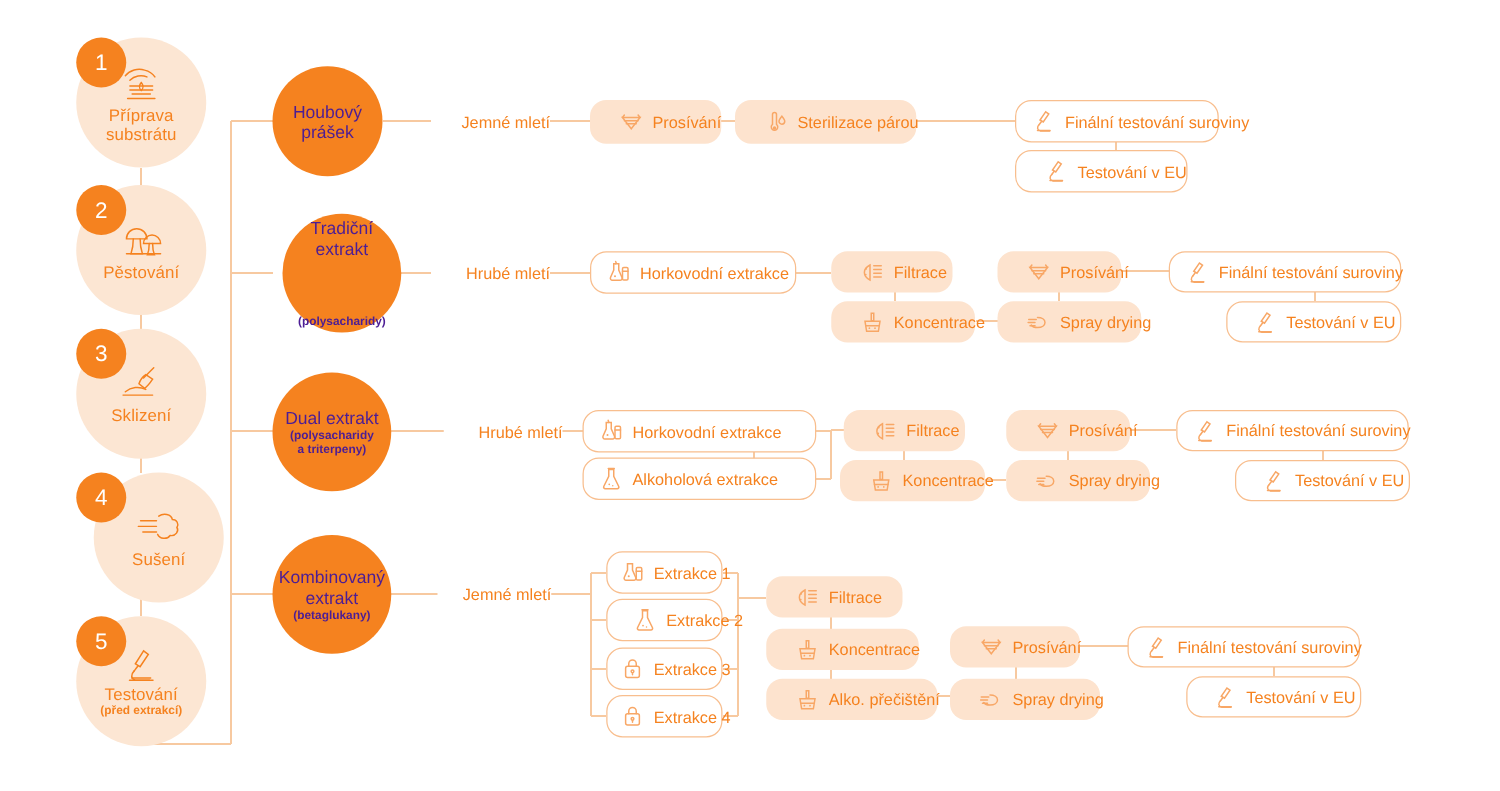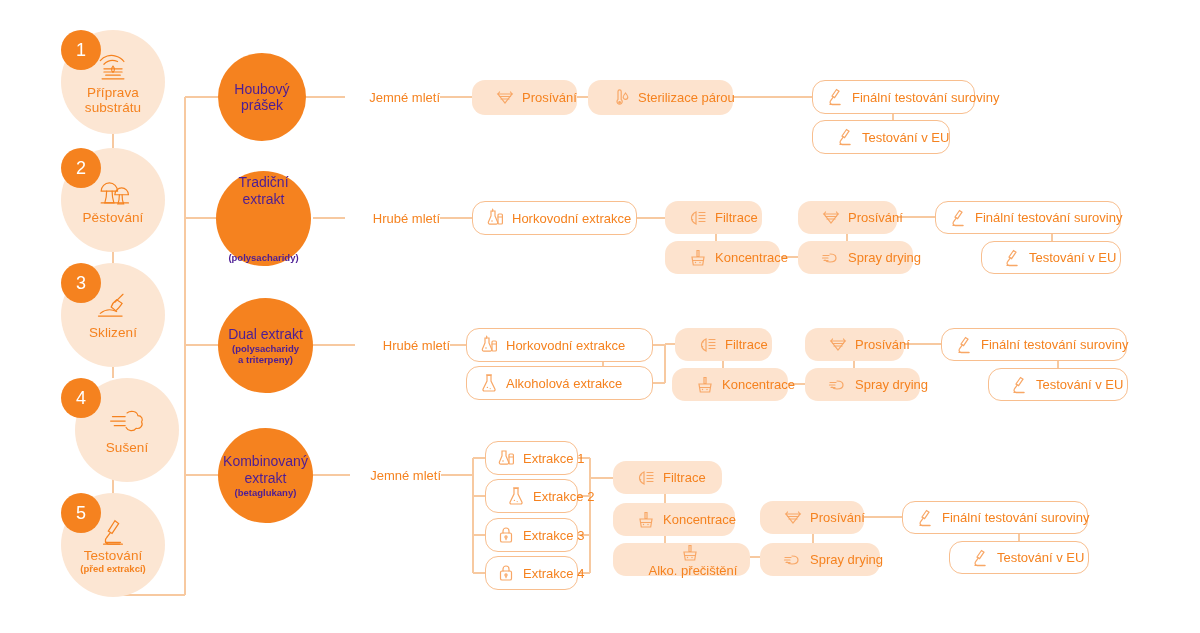--- a/index.html
+++ b/index.html
@@ -174,21 +174,21 @@
     <div class="ssub">(před extrakcí)</div>
   </div>
   <div class="badge" style="left:61px;top:493px;">5</div>
 
   <div class="bcircle" style="left:218px;top:53px;width:88px;height:88px;">
     <div class="bt">
       <span>Houbový</span><br><span>prášek</span>
     </div>
   </div>
 
-  <div class="bcircle" style="left:216px;top:171px;width:95px;height:95px;gap:44px;">
+  <div class="bcircle" style="left:226px;top:171px;width:95px;height:95px;gap:44px;">
     <div class="bt">
       <span>Tradiční</span><br><span>extrakt</span>
     </div>
     <div class="bs">(polysacharidy)</div>
   </div>
 
   <div class="bcircle" style="left:218px;top:298px;width:95px;height:95px;">
     <div class="bt">Dual extrakt</div>
     <div class="bs">
       <span>(polysacharidy</span><br><span>a triterpeny)</span>
@@ -508,21 +508,21 @@
           <path d="M9 2.5h2v6H9z"></path>
           <path d="M4 9h12l-1.3 8H5.3z"></path>
           <path d="M4.6 12.5h10.8"></path>
           <circle cx="7.5" cy="14.5" r=".7" fill="#F8A766" stroke="none"></circle>
           <circle cx="12" cy="14.5" r=".7" fill="#F8A766" stroke="none"></circle>
         </svg>
     </span>
     <span class="lbl">Koncentrace</span>
   </div>
 
-  <div class="node tint" style="left:613px;top:543px;width:137px;height:33px;flex-direction:column;">
+  <div class="node tint" style="left:613px;top:543px;width:137px;height:33px;">
     <span class="nic">
       <svg viewBox="0 0 20 20" fill="none" stroke="#F8A766" stroke-width="1.2" stroke-linecap="round">
           <path d="M9 2.5h2v6H9z"></path>
           <path d="M4 9h12l-1.3 8H5.3z"></path>
           <path d="M4.6 12.5h10.8"></path>
           <circle cx="7.5" cy="14.5" r=".7" fill="#F8A766" stroke="none"></circle>
           <circle cx="12" cy="14.5" r=".7" fill="#F8A766" stroke="none"></circle>
         </svg>
     </span>
     <span class="lbl">Alko. přečištění</span>

